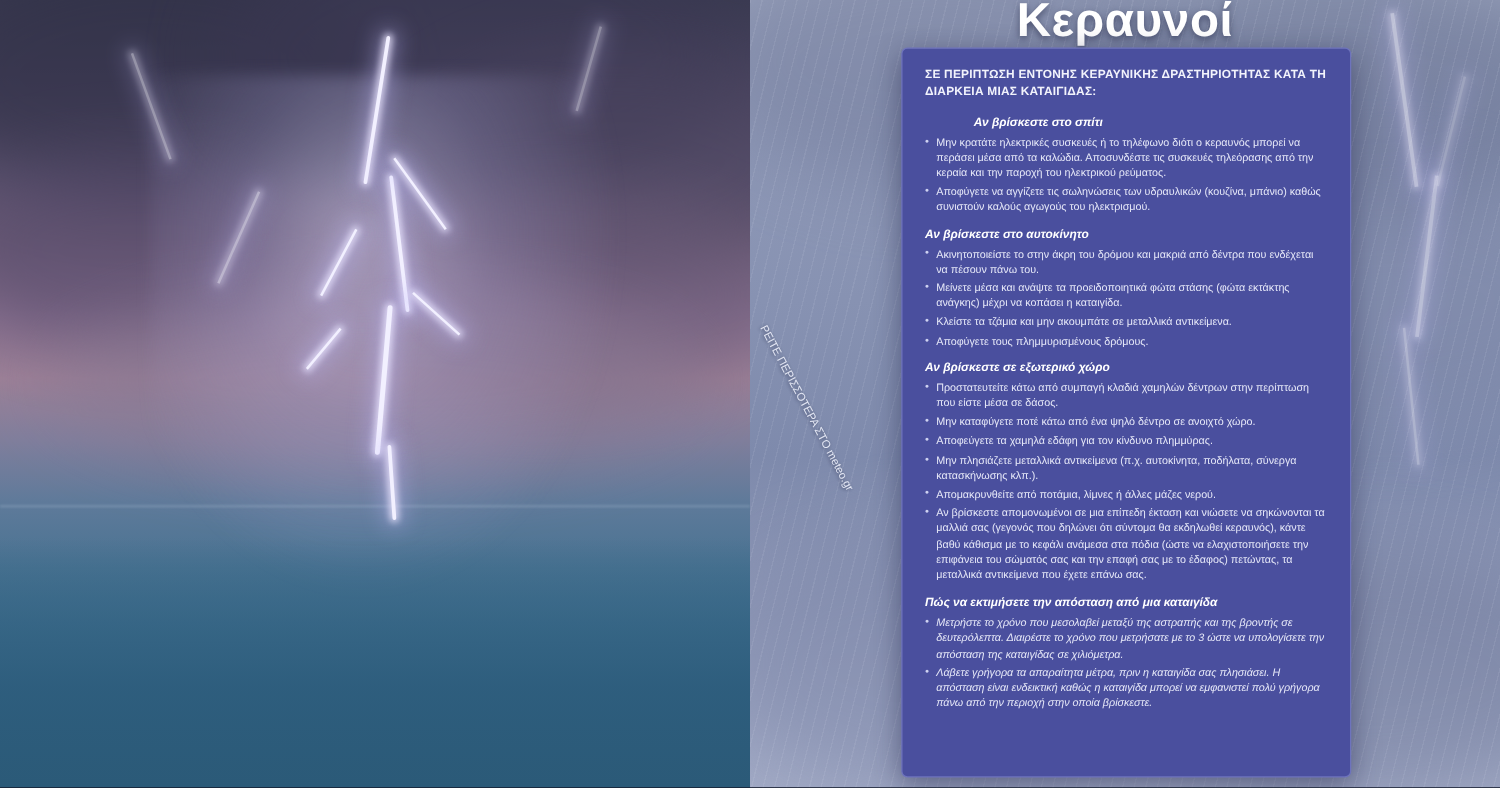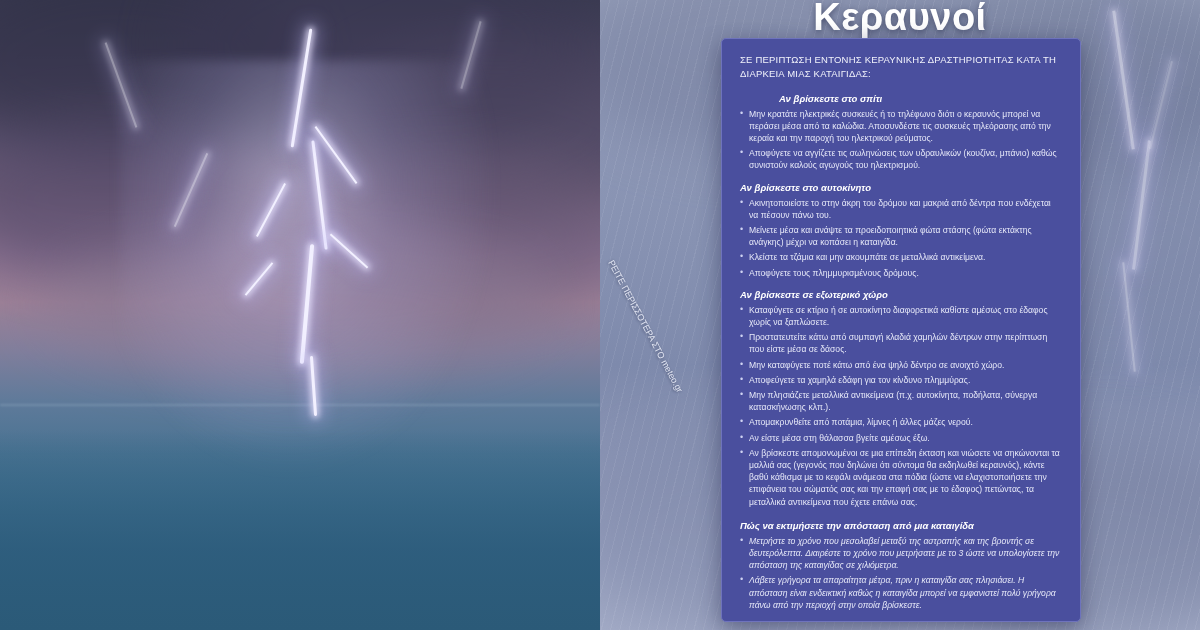--- a/index.html
+++ b/index.html
@@ -186,21 +186,21 @@
     border-radius: 5px;
     box-shadow: 0 6px 22px rgba(20,22,60,.45);
     padding: 14px 18px 10px 18px;
     box-sizing: border-box;
     color: #eef0fb;
     overflow: hidden;
   }
 
   .card .intro {
     font-size: 9.5px;
-    font-weight: normal;
+    font-weight: bold;
     line-height: 1.45;
     letter-spacing: .2px;
     margin-bottom: 12px;
     color: #f2f3fc;
   }
 
   .sec-title {
     font-size: 9.5px;
     font-weight: bold;
     font-style: italic;
@@ -288,27 +288,25 @@
       <div class="sec-title">Αν βρίσκεστε στο αυτοκίνητο</div>
       <ul class="items">
         <li>Ακινητοποιείστε το στην άκρη του δρόμου και μακριά από δέντρα που ενδέχεται να πέσουν πάνω του.</li>
         <li>Μείνετε μέσα και ανάψτε τα προειδοποιητικά φώτα στάσης (φώτα εκτάκτης ανάγκης) μέχρι να κοπάσει η καταιγίδα.</li>
         <li>Κλείστε τα τζάμια και μην ακουμπάτε σε μεταλλικά αντικείμενα.</li>
         <li>Αποφύγετε τους πλημμυρισμένους δρόμους.</li>
       </ul>
 
       <div class="sec-title">Αν βρίσκεστε σε εξωτερικό χώρο</div>
       <ul class="items">
-        <li>Καταφύγετε σε κτίριο ή σε αυτοκίνητο διαφορετικά καθίστε αμέσως στο έδαφος χωρίς να ξαπλώσετε.</li>
         <li>Προστατευτείτε κάτω από συμπαγή κλαδιά χαμηλών δέντρων στην περίπτωση που είστε μέσα σε δάσος.</li>
         <li>Μην καταφύγετε ποτέ κάτω από ένα ψηλό δέντρο σε ανοιχτό χώρο.</li>
         <li>Αποφεύγετε τα χαμηλά εδάφη για τον κίνδυνο πλημμύρας.</li>
         <li>Μην πλησιάζετε μεταλλικά αντικείμενα (π.χ. αυτοκίνητα, ποδήλατα, σύνεργα κατασκήνωσης κλπ.).</li>
         <li>Απομακρυνθείτε από ποτάμια, λίμνες ή άλλες μάζες νερού.</li>
-        <li>Αν είστε μέσα στη θάλασσα βγείτε αμέσως έξω.</li>
         <li>Αν βρίσκεστε απομονωμένοι σε μια επίπεδη έκταση και νιώσετε να σηκώνονται τα μαλλιά σας (γεγονός που δηλώνει ότι σύντομα θα εκδηλωθεί κεραυνός), κάντε βαθύ κάθισμα με το κεφάλι ανάμεσα στα πόδια (ώστε να ελαχιστοποιήσετε την επιφάνεια του σώματός σας και την επαφή σας με το έδαφος) πετώντας, τα μεταλλικά αντικείμενα που έχετε επάνω σας.</li>
       </ul>
 
       <div class="last-block">
         <div class="sec-title">Πώς να εκτιμήσετε την απόσταση από μια καταιγίδα</div>
         <ul class="items">
           <li>Μετρήστε το χρόνο που μεσολαβεί μεταξύ της αστραπής και της βροντής σε δευτερόλεπτα. Διαιρέστε το χρόνο που μετρήσατε με το 3 ώστε να υπολογίσετε την απόσταση της καταιγίδας σε χιλιόμετρα.</li>
           <li>Λάβετε γρήγορα τα απαραίτητα μέτρα, πριν η καταιγίδα σας πλησιάσει. Η απόσταση είναι ενδεικτική καθώς η καταιγίδα μπορεί να εμφανιστεί πολύ γρήγορα πάνω από την περιοχή στην οποία βρίσκεστε.</li>
         </ul>
       </div>

